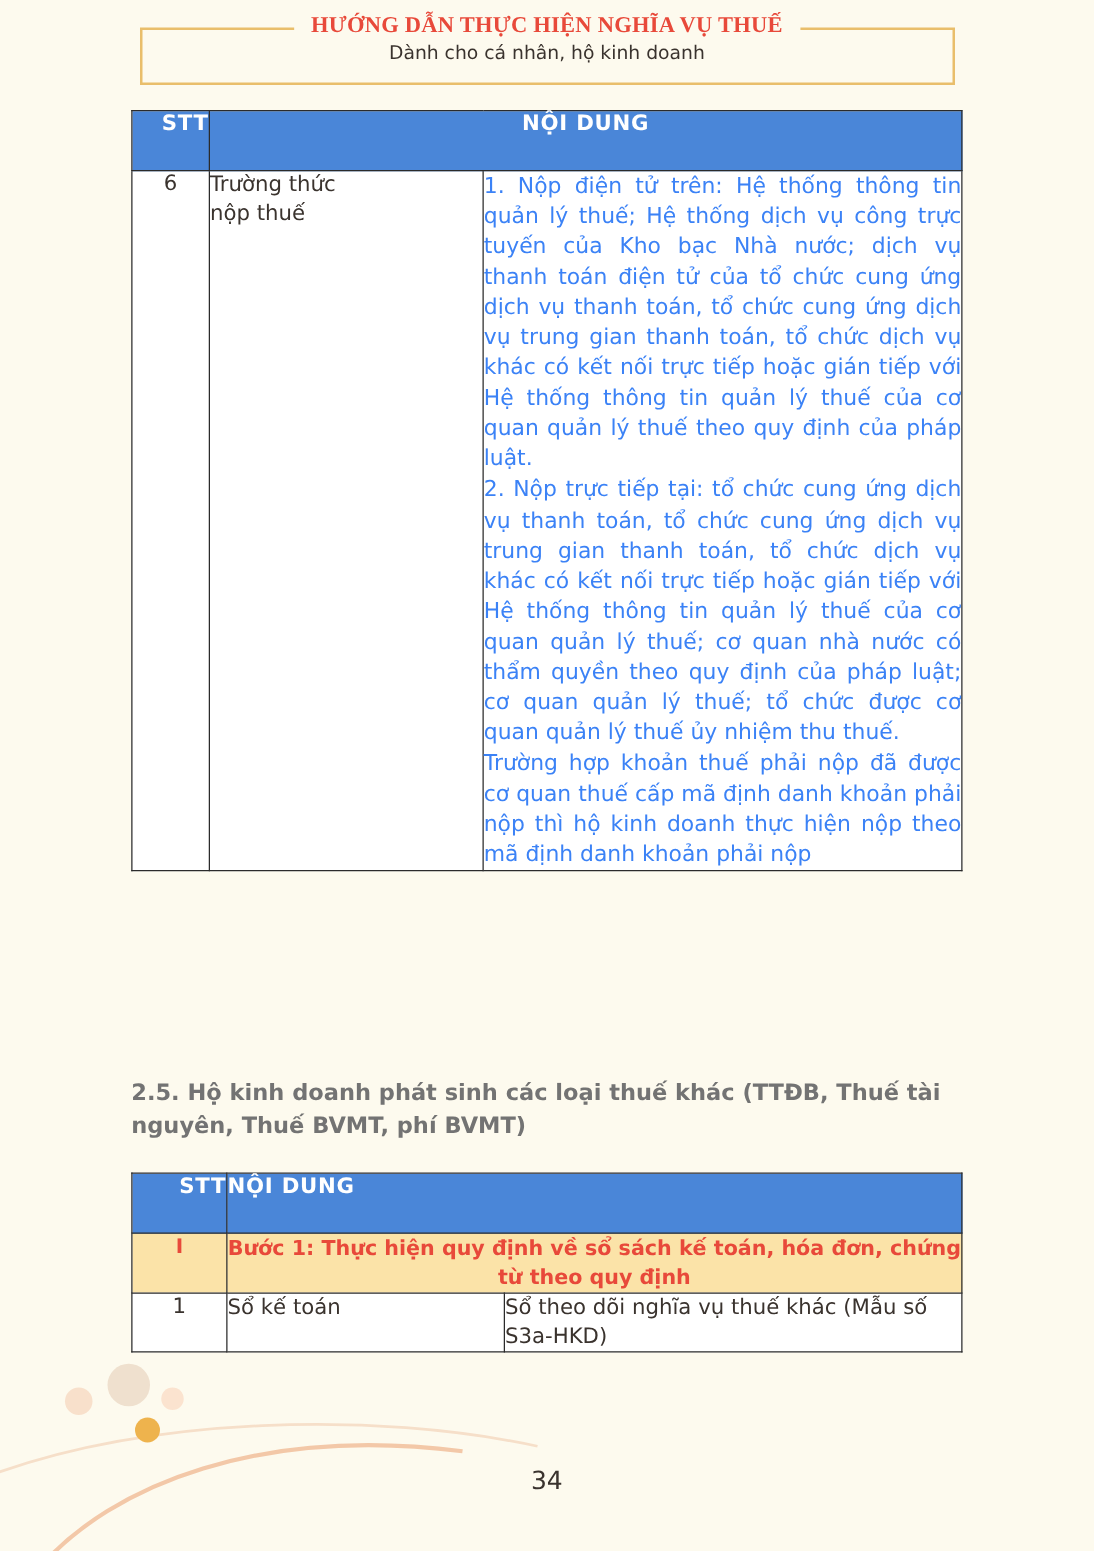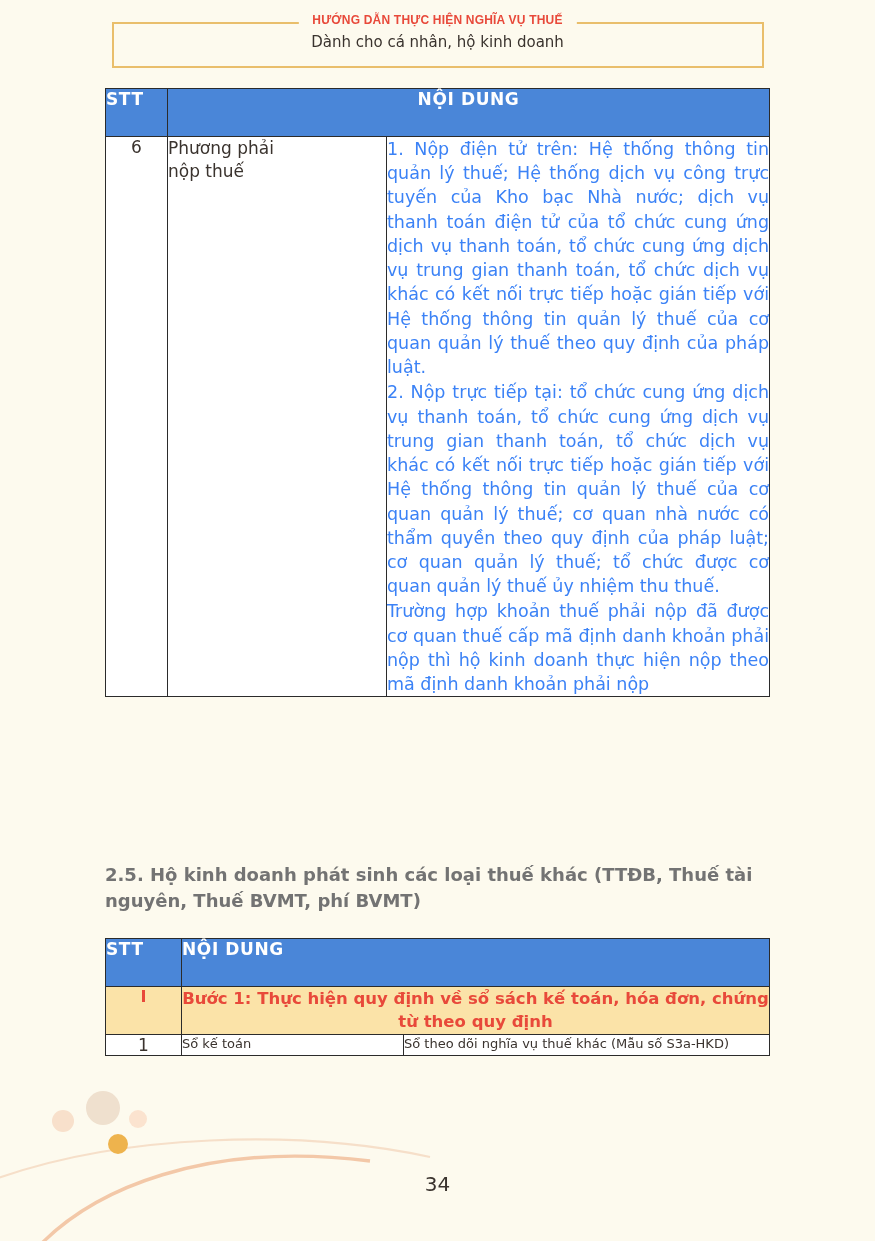--- a/index.html
+++ b/index.html
@@ -33,25 +33,25 @@
     z-index: 2;
   }
   #header-title {
     position: absolute;
     left: 50%; top: 20px;
     transform: translate(-50%, -50%);
     background: #FDFAEE;
     padding: 0 14px;
     color: #E8493A;
     font-weight: bold;
-    font-size: 12px;
+    font-size: 18px;
     letter-spacing: 0.2px;
     white-space: nowrap;
     z-index: 3;
-    font-family: Liberation Sans, sans-serif;
+    font-family: Liberation Serif, serif;
   }
   #header-subtitle {
     position: absolute;
     left: 50%; top: 33px;
     transform: translateX(-50%);
     color: #3A332E;
     font-size: 15px;
     white-space: nowrap;
     z-index: 3;
   }
@@ -73,21 +73,21 @@
   }
   .hdr-cell {
     background: #4A86D8;
     color: #FFFFFF;
     font-weight: bold;
     font-size: 17px;
     letter-spacing: 0.6px;
     height: 48px;
     vertical-align: middle;
   }
-  .hdr-stt { text-align: left; margin-top: 12px; }
+  .hdr-stt { text-align: right; margin-top: 12px; }
   .hdr-center { text-align: center; }
   .hdr-left { text-align: left; padding-left: 14px; }
 
   .cell-num {
     text-align: center;
     vertical-align: middle;
     font-size: 17px;
     color: #3A332E;
   }
   .cell-label {
@@ -102,21 +102,21 @@
     color: #3b82f6;
     line-height: 1.385;
     padding: 8px 11px 10px 11px;
     text-align: justify;
     text-justify: inter-word;
     vertical-align: top;
   }
   .cell-body p { margin: 0 0 1px 0; }
   .cell-body p:last-child { margin-bottom: 0; }
   .cell-plain {
-    font-size: 13px;
+    font-size: 17px;
     color: #3A332E;
     line-height: 1.35;
     padding: 9px 11px;
     vertical-align: middle;
   }
 
   .row-step td {
     background: #FBE3A8;
   }
   .step-num {
@@ -182,21 +182,21 @@
     <col style="width:383px">
   </colgroup>
   <tbody>
     <tr>
       <th class="hdr-cell hdr-stt">STT</th>
       <th class="hdr-cell hdr-center" colspan="2">NỘI DUNG</th>
     </tr>
     <tr>
       <td class="cell-num">6</td>
       <td class="cell-label">
-        <div>Phương phải</div>
+        <div>Trường thức</div>
         <div>nộp thuế</div>
       </td>
       <td class="cell-body">
         <p>1. Nộp điện tử trên: Hệ thống thông tin quản lý thuế; Hệ thống dịch vụ công trực tuyến của Kho bạc Nhà nước; dịch vụ thanh toán điện tử của tổ chức cung ứng dịch vụ thanh toán, tổ chức cung ứng dịch vụ trung gian thanh toán, tổ chức dịch vụ khác có kết nối trực tiếp hoặc gián tiếp với Hệ thống thông tin quản lý thuế của cơ quan quản lý thuế theo quy định của pháp luật.</p>
         <p>2. Nộp trực tiếp tại: tổ chức cung ứng dịch vụ thanh toán, tổ chức cung ứng dịch vụ trung gian thanh toán, tổ chức dịch vụ khác có kết nối trực tiếp hoặc gián tiếp với Hệ thống thông tin quản lý thuế của cơ quan quản lý thuế; cơ quan nhà nước có thẩm quyền theo quy định của pháp luật; cơ quan quản lý thuế; tổ chức được cơ quan quản lý thuế ủy nhiệm thu thuế.</p>
         <p>Trường hợp khoản thuế phải nộp đã được cơ quan thuế cấp mã định danh khoản phải nộp thì hộ kinh doanh thực hiện nộp theo mã định danh khoản phải nộp</p>
       </td>
     </tr>
   </tbody>
 </table>

